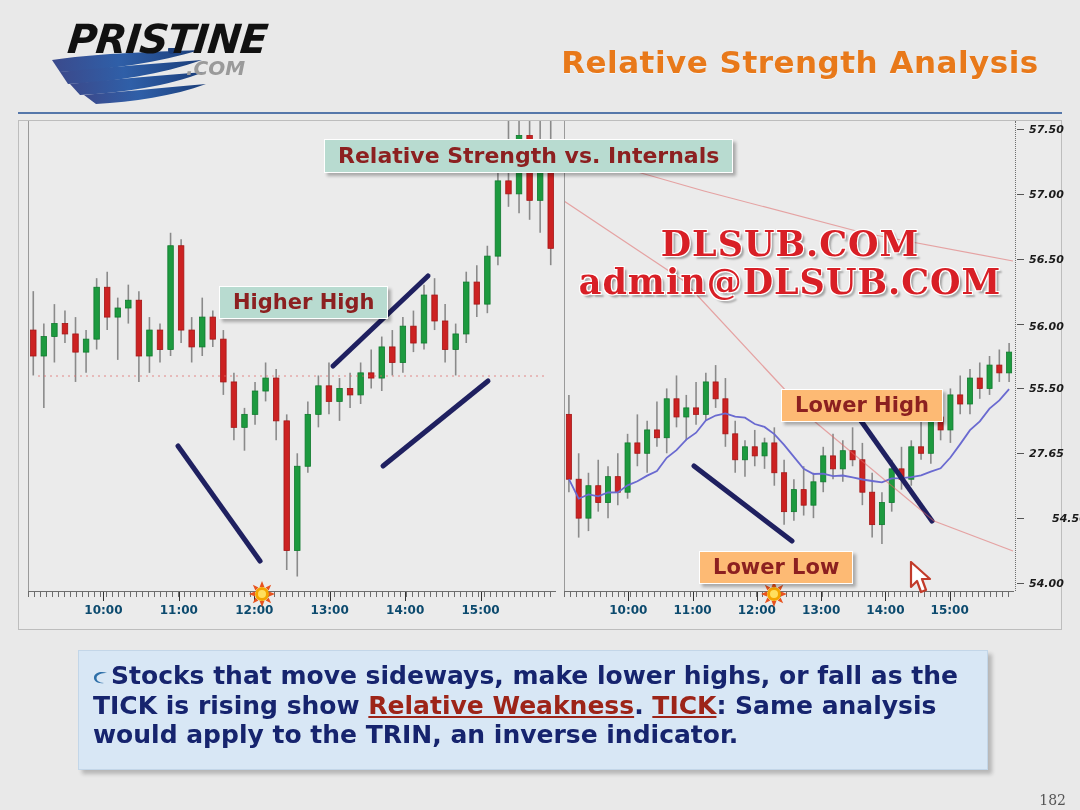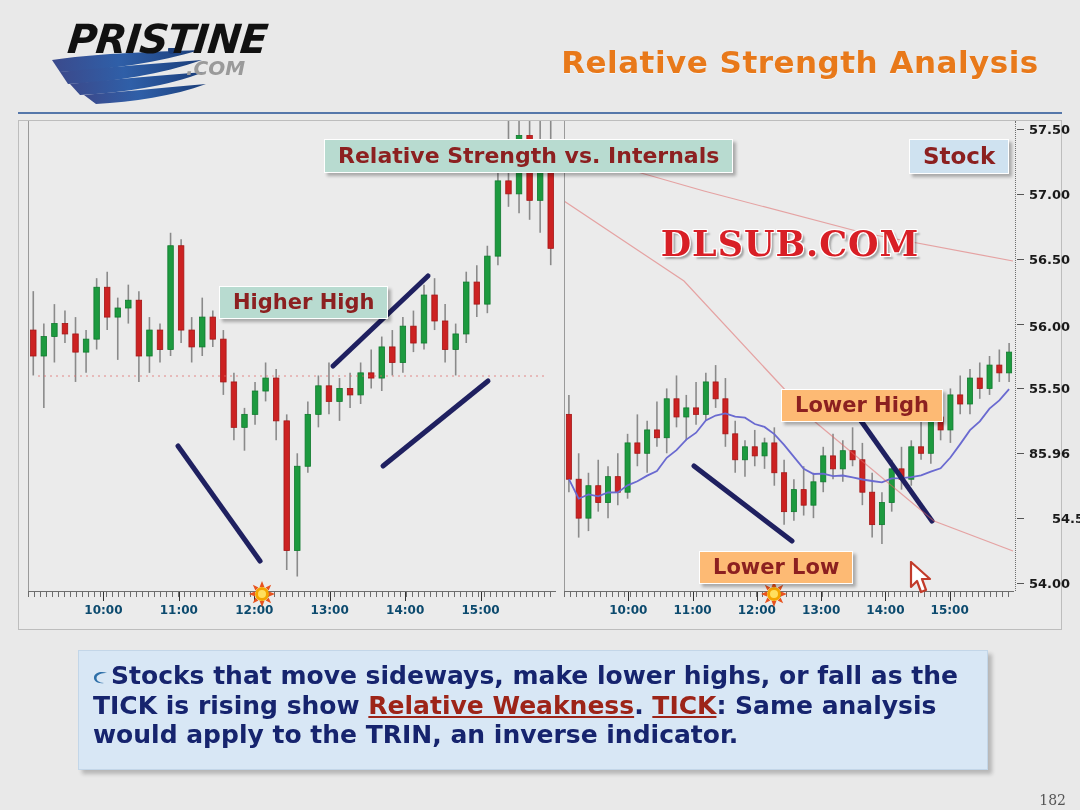--- a/index.html
+++ b/index.html
@@ -51,22 +51,23 @@
   .plot-frame{
     position:absolute;left:0;top:0;width:100%;height:100%;
     border-left:1px solid #9a9a9a;
     box-sizing:border-box;
   }
   
   #yaxis{position:absolute;left:996px;top:0;width:48px;height:470px;}
   .ytick{
     position:absolute;left:14px;
     font-family:"DejaVu Sans",sans-serif;
-    font-weight:bold;font-size:13px;color:#1a1a1a;
+    font-weight:bold;font-size:11px;color:#1a1a1a;
     transform:translateY(-50%);
+    font-style:italic;
   }
   .ytick-mark{position:absolute;left:2px;width:7px;height:1px;background:#555;}
   #yaxis-line{
     position:absolute;left:0;top:0;width:0;height:470px;
     border-left:1px dotted #6d6d6d;
   }
   .xaxis{
     position:absolute;top:470px;height:20px;
     border-top:1px solid #6d6d6d;
   }
@@ -386,21 +387,21 @@
       <div class="ytick" style="top: 8px;">57.50</div>
       <div class="ytick-mark" style="top: 72.8571px;"></div>
       <div class="ytick" style="top: 72.8571px;">57.00</div>
       <div class="ytick-mark" style="top: 137.714px;"></div>
       <div class="ytick" style="top: 137.714px;">56.50</div>
       <div class="ytick-mark" style="top: 202.571px;"></div>
       <div class="ytick" style="top: 205px;">56.00</div>
       <div class="ytick-mark" style="top: 267.429px;"></div>
       <div class="ytick" style="top: 267.429px;">55.50</div>
       <div class="ytick-mark" style="top: 332.286px;"></div>
-      <div class="ytick" style="top: 332.286px;">85.96</div>
+      <div class="ytick" style="top: 332.286px;">27.65</div>
       <div class="ytick-mark" style="top: 397.143px;"></div>
       <div class="ytick" style="top: 397.143px; margin-left: 23px;">54.50</div>
       <div class="ytick-mark" style="top: 462px;"></div>
       <div class="ytick" style="top: 462px;">54.00</div>
     </div>
 
   <div class="xaxis" id="xaxis-left">
       <div class="xtick" style="left: 0px;"></div>
       <div class="xtick" style="left: 6px;"></div>
       <div class="xtick" style="left: 12px;"></div>
@@ -617,36 +618,36 @@
       <path d="M22.2 3.8 l-2.6 5.6 -3 -3 Z"></path>
         <path d="M3.8 22.2 l2.6 -5.6 3 3 Z"></path>
     </g>
     <circle cx="13" cy="13" r="7" fill="#f5a400"></circle>
     <circle cx="13" cy="13" r="4" fill="#ffdf5e"></circle>
   </svg>
 
 
   <div class="callout green" style="left:305px;top:18px;font-size:22px;">Relative Strength vs. Internals</div>
 
-  <div class="callout blue" style="left:890px;top:18px;font-size:23px;">Stock</div>
 
   <div class="callout green" style="left:200px;top:165px;font-size:21px;">Higher High</div>
 
 
   <div class="callout pink" style="left:762px;top:268px;font-size:21px;">Lower High</div>
 
   <div class="callout pink" style="left:680px;top:430px;font-size:21px;">Lower Low</div>
 
   <svg style="position:absolute;left:890px;top:440px;width:26px;height:34px;" viewBox="0 0 26 34">
     <path d="M2 1 L2 26 L8 20 L12 31 L17 29 L13 18 L21 18 Z" fill="#ffffff" stroke="#c23b2a" stroke-width="2.2" stroke-linejoin="round"></path>
   </svg>
 </div>
 
 <div id="watermark">
   <div id="wm1">DLSUB.COM</div>
+  <div id="wm2">admin@DLSUB.COM</div>
 </div>
 
 <div id="note">
   <div id="note-text">
     <svg id="note-bullet" viewBox="0 0 16 14">
       <path d="M14 2 C9 0 2 1 1 6 C0.4 10 5 13 11 12 C6 11.4 3 9.4 3.6 6.4 C4.2 3.4 9 2 14 2 Z" fill="#2d6fa8"></path>
     </svg><span>Stocks that move sideways, make lower highs, or fall as the TICK is rising show </span><span class="redu">Relative Weakness</span><span>.  </span><span class="redu">TICK</span><span>:  Same analysis would apply to the TRIN, an inverse indicator.</span>
   </div>
 </div>
 

